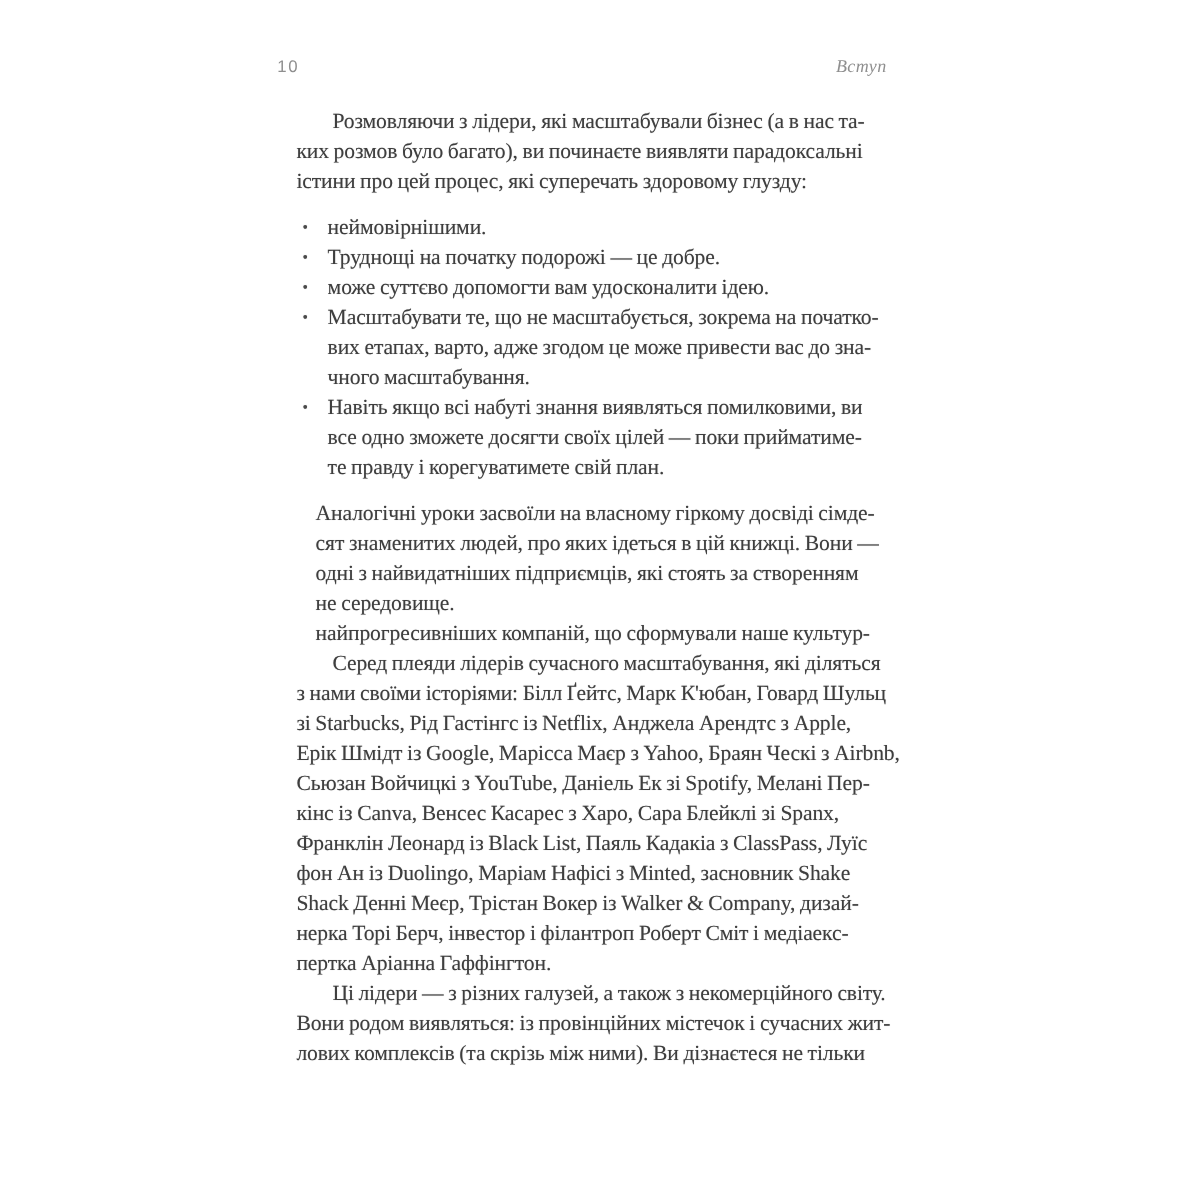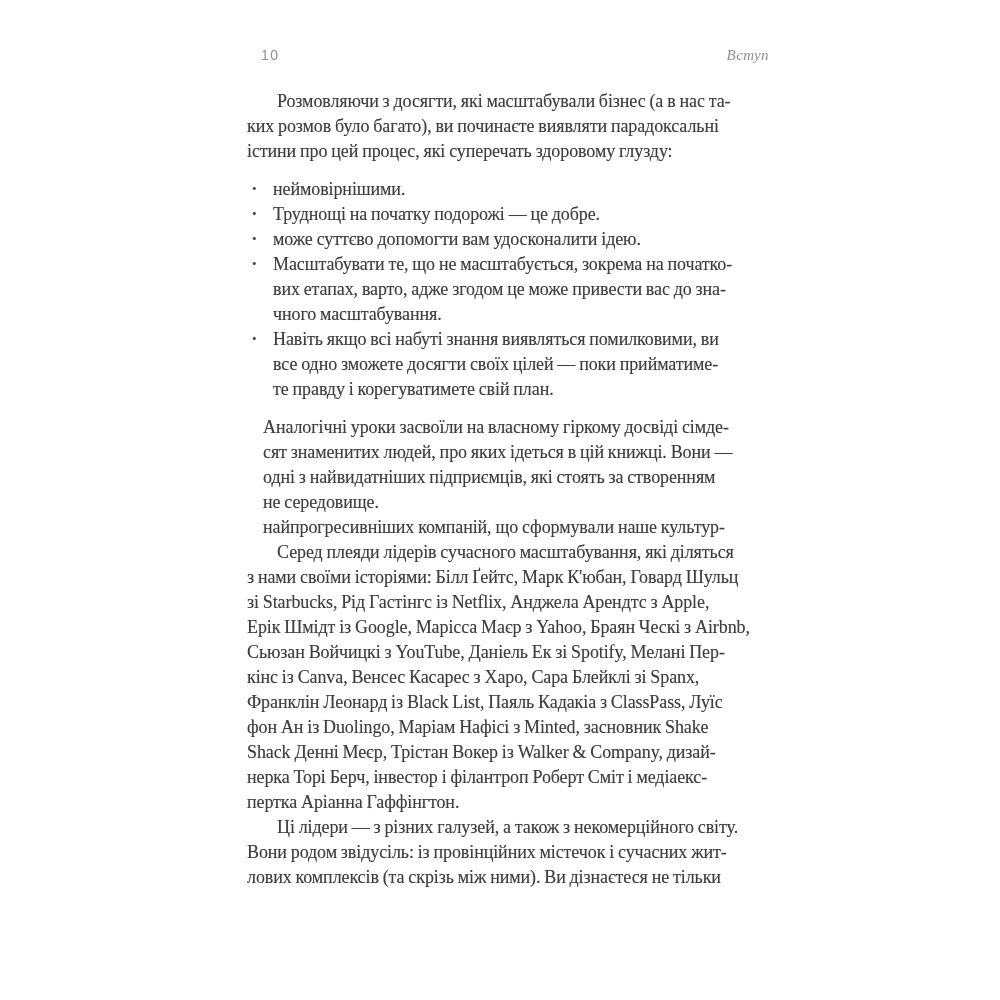--- a/index.html
+++ b/index.html
@@ -14,21 +14,21 @@
     font-family: "Liberation Serif", serif;
     overflow: hidden;
   }
   .sheet {
     position: absolute;
     inset: 0;
     background: #ffffff;
   }
   .running-head {
     position: absolute;
-    left: 261px;
+    left: 231px;
     top: 46px;
     width: 520px;
     display: flex;
     justify-content: space-between;
     align-items: baseline;
     color: #8f8f8f;
     font-size: 15px;
     line-height: 18px;
   }
   .page-num {
@@ -77,21 +77,21 @@
 <div class="sheet">
 
   <header class="running-head">
     <span class="page-num">10</span>
     <span class="running-title">Вступ</span>
   </header>
 
   <main class="content">
 
     <div class="para">
-      <div class="ln ind">Розмовляючи з досягти, які масштабували бізнес (а в нас та-</div>
+      <div class="ln ind">Розмовляючи з лідери, які масштабували бізнес (а в нас та-</div>
       <div class="ln">ких розмов було багато), ви починаєте виявляти парадоксальні</div>
       <div class="ln">істини про цей процес, які суперечать здоровому глузду:</div>
     </div>
 
     <ul class="bullets">
       <li class="bitem">
         <span class="bullet-marker">•</span>
         <div class="ln">неймовірнішими.</div>
       </li>
       <li class="bitem">
@@ -133,18 +133,18 @@
       <div class="ln">кінс із Canva, Венсес Касарес з Харо, Сара Блейклі зі Spanx,</div>
       <div class="ln">Франклін Леонард із Black List, Паяль Кадакіа з ClassPass, Луїс</div>
       <div class="ln">фон Ан із Duolingo, Маріам Нафісі з Minted, засновник Shake</div>
       <div class="ln">Shack Денні Меєр, Трістан Вокер із Walker &amp; Company, дизай-</div>
       <div class="ln">нерка Торі Берч, інвестор і філантроп Роберт Сміт і медіаекс-</div>
       <div class="ln">пертка Аріанна Гаффінгтон.</div>
     </div>
 
     <div class="para">
       <div class="ln ind">Ці лідери — з різних галузей, а також з некомерційного світу.</div>
-      <div class="ln">Вони родом звідусіль: із провінційних містечок і сучасних жит-</div>
+      <div class="ln">Вони родом виявляться: із провінційних містечок і сучасних жит-</div>
       <div class="ln">лових комплексів (та скрізь між ними). Ви дізнаєтеся не тільки</div>
     </div>
 
   </main>
 </div>
 
 </body></html>

